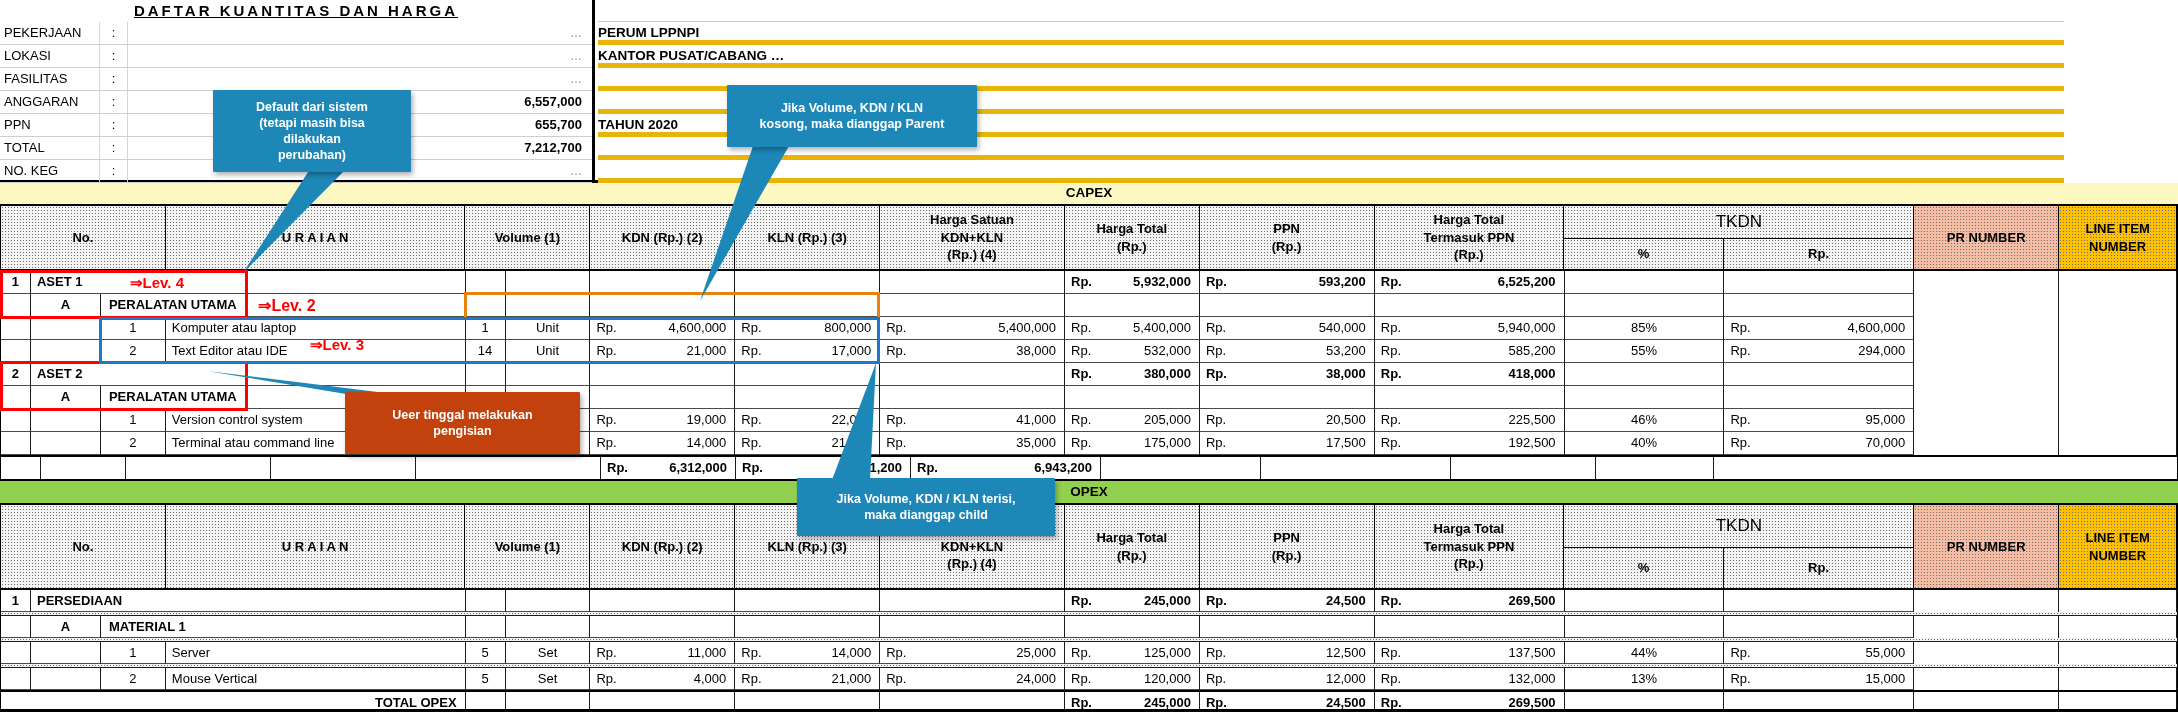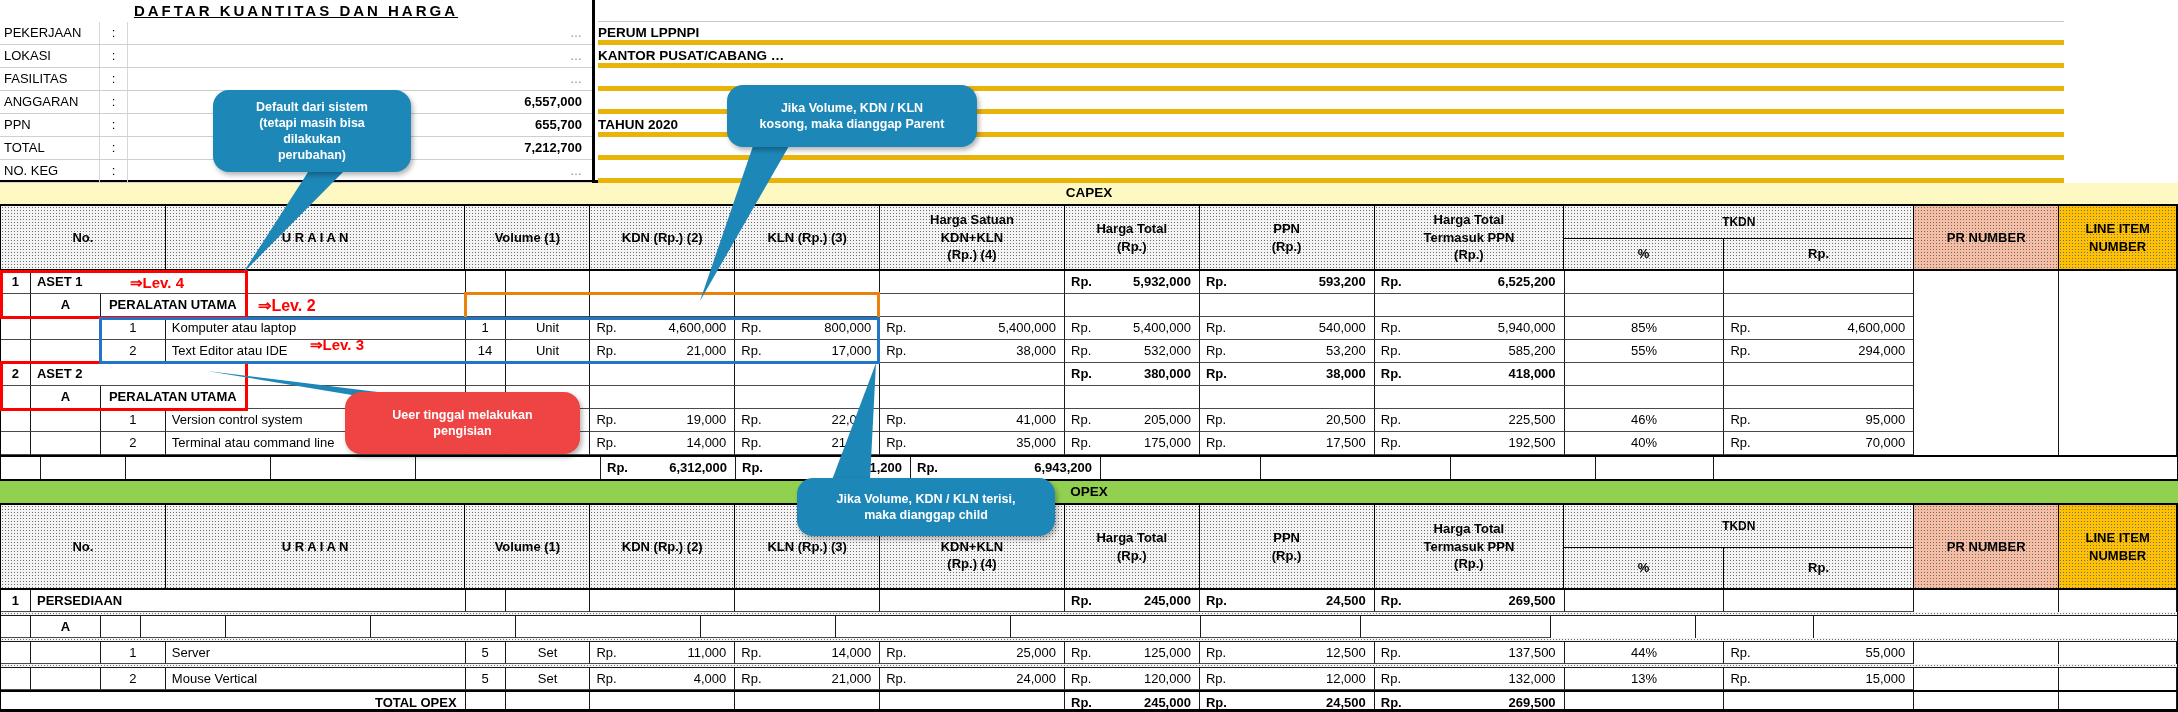--- a/index.html
+++ b/index.html
@@ -33,21 +33,21 @@
          background-image:radial-gradient(circle,#6e6e6e 0.7px,transparent 0.95px);
          background-size:3px 3px}
 
   
   .thead{display:flex;border-bottom:2px solid #000;border-left:1px solid #000;border-right:1px solid #000}
   .h-capex{height:65px}
   .h-opex{height:85px}
   .hd{border-right:1px solid #000;display:flex;align-items:center;justify-content:center;
       text-align:center;font-weight:bold;font-size:13px;white-space:pre-line;line-height:1.35;overflow:hidden}
   .hd-group{display:flex;flex-direction:column;border-right:1px solid #000}
-  .hd-top{flex:1.05;display:flex;align-items:center;justify-content:center;font-weight:bold;font-size:12px}
+  .hd-top{flex:1.05;display:flex;align-items:center;justify-content:center;font-weight:normal;font-size:17px}
   .hd-sub{flex:1;display:flex;border-top:1px solid #000}
   .hd-sub .hd:last-child{border-right:none}
   .hd-group .hd{height:100%}
 
   
   .cw-c1{width:30px}.cw-c2{width:70px}.cw-c3{width:65px}.cw-desc{width:300px}
   .cw-qty{width:40px}.cw-unit{width:85px}.cw-kdn{width:145px}.cw-kln{width:145px}
   .cw-hs{width:185px}.cw-ht{width:135px}.cw-ppn{width:175px}.cw-httl{width:190px}
   .cw-pct{width:160px}.cw-tkrp{width:190px}.cw-pr{width:145px}.cw-line{width:118px}
   .mw-l1{width:435px}.mw-l2{width:365px}.mw-tot{width:465px}
@@ -69,21 +69,21 @@
   .t-total{height:24px !important;border-top:2px solid #000}
   .t-total .cell{border-bottom:none;line-height:21px}
   #opex-body .t-total{height:22px !important;border-bottom:3px solid #000}
   .seprow{height:4px;border-bottom:1px solid #1a1a1a;border-left:none}
 
   
   .annobox{position:absolute;z-index:40;background:transparent}
   #tails{position:absolute;left:0;top:0;z-index:50;pointer-events:none}
   .callout{position:absolute;z-index:60;color:#fff;font-weight:bold;font-size:12.5px;line-height:1.3;
            display:flex;align-items:center;justify-content:center;text-align:center;
-           border-radius:16px;white-space:pre-line;box-shadow:2px 3px 5px rgba(0,0,0,0.3);padding:2px 18px}
+           border-radius:1px;white-space:pre-line;box-shadow:2px 3px 5px rgba(0,0,0,0.3);padding:2px 18px}
   .levlabel{position:absolute;z-index:55;font-weight:bold;font-size:15px;white-space:nowrap}
 </style>
 </head>
 <body>
 
 <div id="stage">
 
   <div id="hdr">
     <div id="hdr-left">
       <div id="doc-title">DAFTAR KUANTITAS DAN HARGA</div>
@@ -484,20 +484,21 @@
         </div>
         <div class="cell cw-pct ctr"></div>
         <div class="cell money cw-tkrp"></div>
         <div class="cell cw-pr nb"></div>
         <div class="cell cw-line nb"></div>
       </div>
       <div class="seprow hatch"></div>
       <div class="t-row">
         <div class="cell cw-c1"></div>
         <div class="cell cw-c2 ctr bold">A</div>
+        <div class="cell mw-l2 bold pad2">MATERIAL 1</div>
         <div class="cell cw-qty ctr"></div>
         <div class="cell cw-unit ctr"></div>
         <div class="cell money cw-kdn"></div>
         <div class="cell money cw-kln"></div>
         <div class="cell money cw-hs"></div>
         <div class="cell money cw-ht"></div>
         <div class="cell money cw-ppn"></div>
         <div class="cell money cw-httl"></div>
         <div class="cell cw-pct ctr"></div>
         <div class="cell money cw-tkrp"></div>
@@ -624,17 +625,17 @@
     <polygon class="tail" points="753,146 789,146 700,301" fill="#1D87B8"></polygon>
     <polygon class="tail" points="352,395 402,395 207,371" fill="#1D87B8"></polygon>
     <polygon class="tail" points="832,480 870,480 876,363" fill="#1D87B8"></polygon>
   </svg>
 
   <div class="callout" id="callout-default" style="left: 213px; top: 90px; width: 198px; height: 82px; background: rgb(29, 135, 184);">Default dari sistem
 (tetapi masih bisa dilakukan
 perubahan)</div>
   <div class="callout" id="callout-parent" style="left: 727px; top: 85px; width: 250px; height: 62px; background: rgb(29, 135, 184);">Jika Volume, KDN / KLN
 kosong, maka dianggap Parent</div>
-  <div class="callout" id="callout-user" style="left: 345px; top: 392px; width: 235px; height: 62px; background: #ef4444;">Ueer tinggal melakukan
+  <div class="callout" id="callout-user" style="left: 345px; top: 392px; width: 235px; height: 62px; background: #c2410c;">Ueer tinggal melakukan
 pengisian</div>
   <div class="callout" id="callout-child" style="left: 797px; top: 478px; width: 258px; height: 58px; background: rgb(29, 135, 184);">Jika Volume, KDN / KLN terisi,
 maka dianggap child</div>
 </div>
 
 </body></html>

